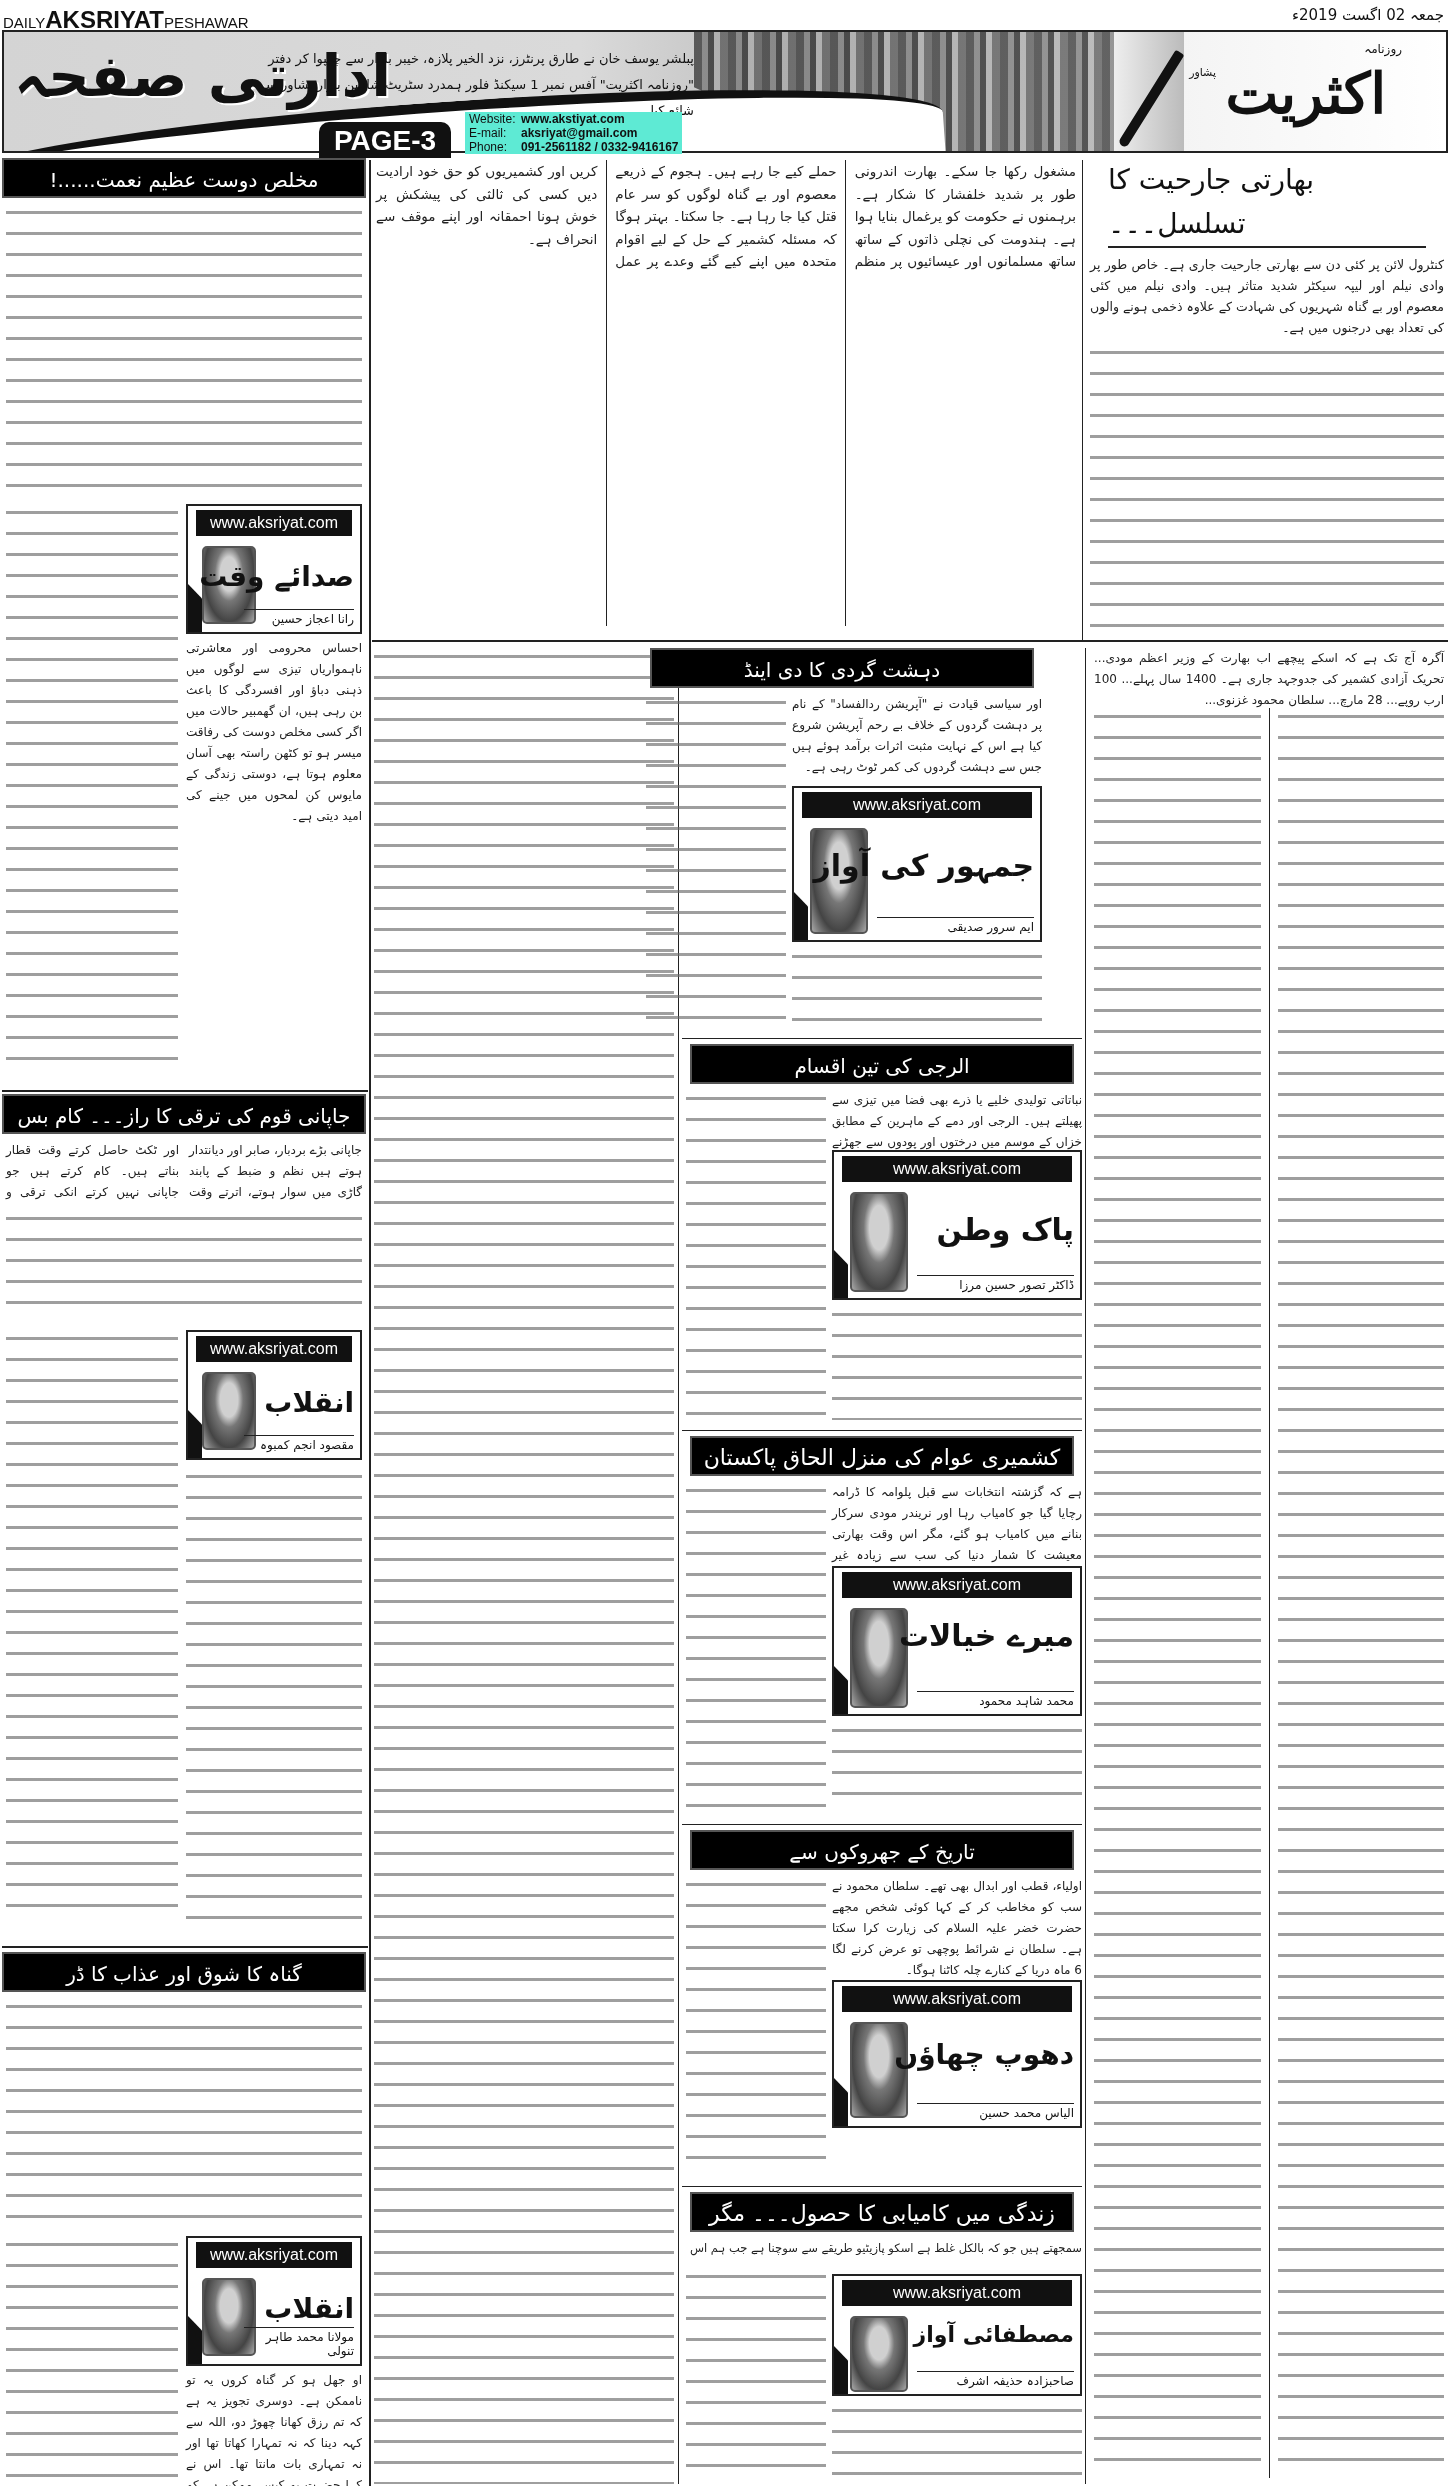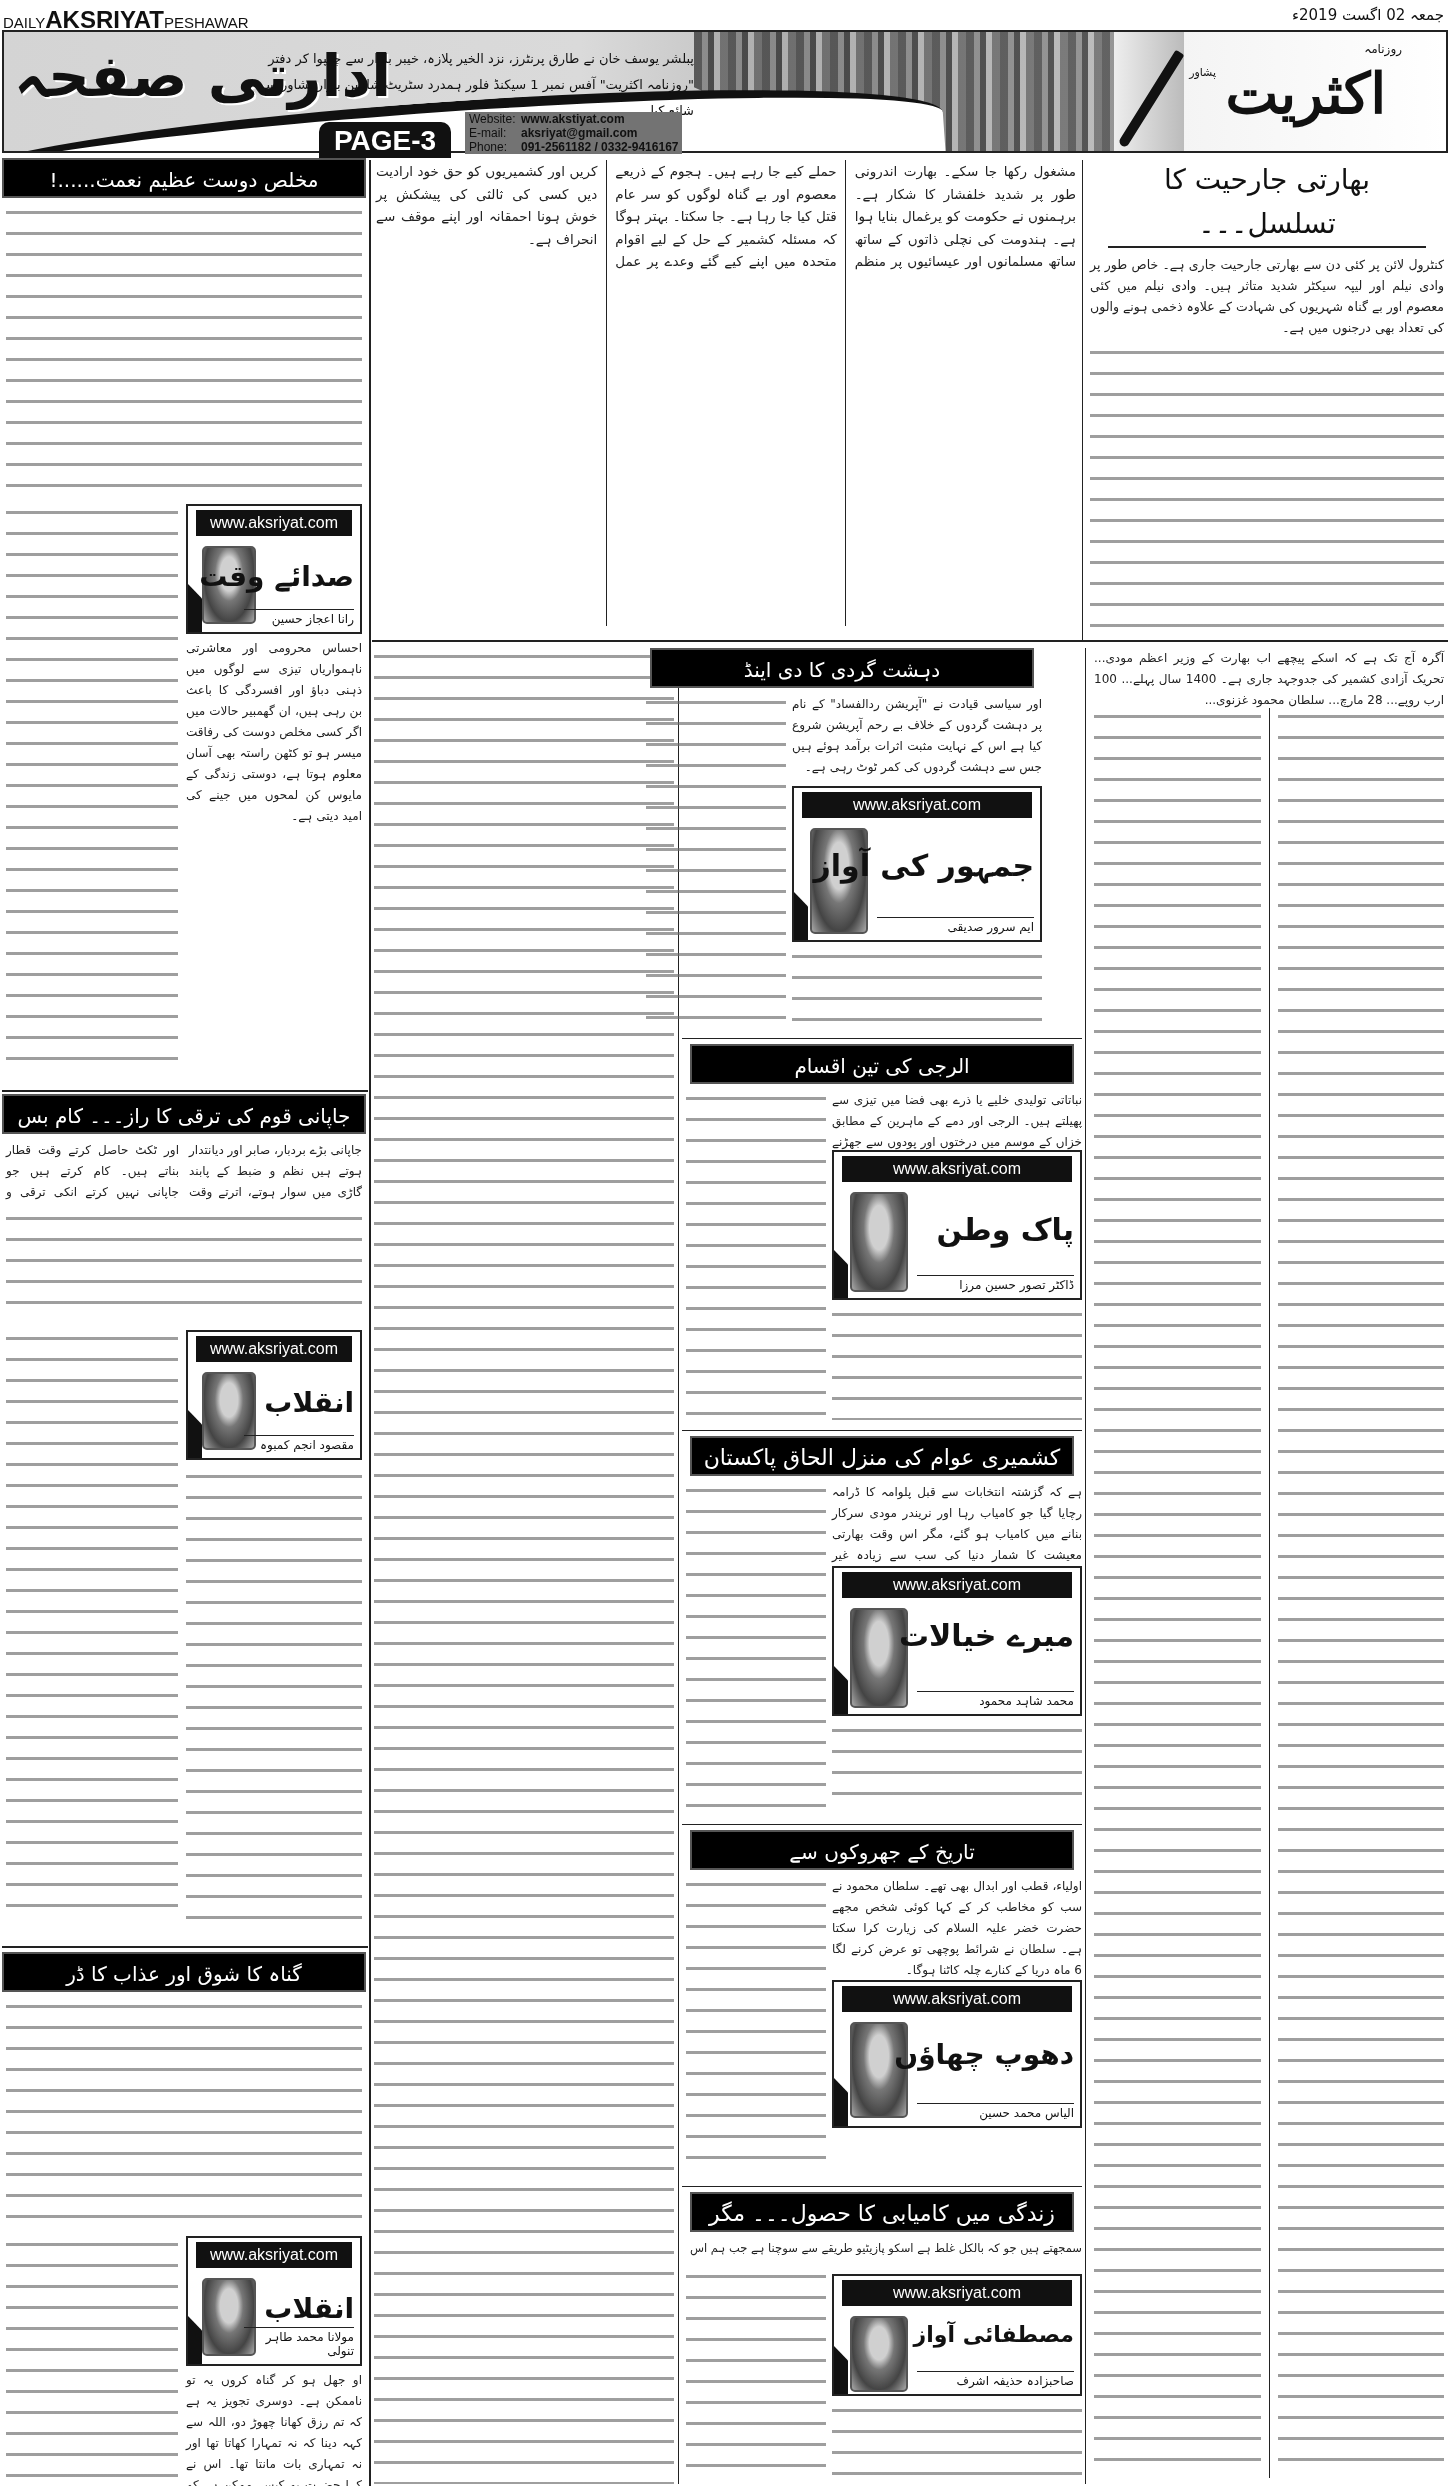--- a/index.html
+++ b/index.html
@@ -19,33 +19,33 @@
   .masthead .shelves2 { position: absolute; left: 1110px; top: 0; width: 70px; height: 123px; background: linear-gradient(90deg, #eee, #bbb); }
   .section-title { position: absolute; left: 10px; top: 10px; font-size: 58px; font-weight: bold; color: #111; direction: rtl; text-shadow: 2px 2px 0 #fff; }
   .publisher { position: absolute; left: 250px; top: 14px; width: 440px; font-size: 13px; line-height: 26px; text-align: right; direction: rtl; color: #111; }
   .brand { position: absolute; right: 40px; top: 8px; width: 240px; height: 110px; }
   .brand .roz { position: absolute; right: 4px; top: 2px; font-size: 12px; direction: rtl; }
   .brand .name { position: absolute; right: 20px; top: 20px; font-size: 56px; font-weight: bold; font-family: "DejaVu Serif", serif; direction: rtl; }
   .brand .city { position: absolute; right: 190px; top: 26px; font-size: 11px; direction: rtl; }
   .pen { position: absolute; right: 290px; top: 12px; width: 10px; height: 110px; background: #111; transform: rotate(32deg); border-radius: 4px 4px 8px 8px; }
 
   .page-badge { position: absolute; left: 319px; top: 122px; width: 132px; height: 36px; background: #111; color: #fff; border-radius: 10px 10px 0 0; font-family: "Liberation Sans", sans-serif; font-weight: bold; font-size: 28px; text-align: center; line-height: 38px; }
-  .contact { position: absolute; left: 465px; top: 112px; font-family: "Liberation Sans", sans-serif; font-size: 12px; line-height: 14px; background: #737373; padding: 0 4px; }
+  .contact { position: absolute; left: 465px; top: 112px; font-family: "Liberation Sans", sans-serif; font-size: 12px; line-height: 14px; background: #5eead4; padding: 0 4px; }
   .contact .row span.k { display: inline-block; width: 52px; }
   .contact .row span.v { font-weight: bold; }
 
   
   .col { position: absolute; overflow: hidden; }
   .rule-v { position: absolute; width: 1px; background: #222; }
   .rule-h { position: absolute; height: 2px; background: #222; }
 
   .urdu { direction: rtl; text-align: justify; font-size: 12.5px; line-height: 21px; color: #222; }
 
   .head-dark { background: #000000; color: #fff; text-align: center; direction: rtl; font-size: 20px; height: 40px; line-height: 40px; border: 2px solid #555; }
-  .head-light { text-align: center; direction: rtl; font-size: 28px; line-height: 44px; border-bottom: 2px solid #222; margin: 0 22px; }
+  .head-light { text-align: left; direction: rtl; font-size: 28px; line-height: 44px; border-bottom: 2px solid #222; margin: 0 22px; }
 
   .byline-box { position: absolute; border: 2px solid #222; background: #fff; }
   .byline-box .site { background: #111; color: #fff; font-family: "Liberation Sans", sans-serif; font-size: 16px; text-align: center; height: 26px; line-height: 26px; margin: 4px 8px 0 8px; }
   .byline-box .photo { position: absolute; left: 14px; top: 40px; width: 54px; height: 78px; border: 2px solid #555; border-radius: 5px; background: radial-gradient(ellipse at 50% 35%, #d0d0d0 0 25%, #777 40%, #444 70%, #aaa 100%); }
   .byline-box .corner { position: absolute; left: 0; bottom: 0; width: 14px; height: 48px; background: #111; clip-path: polygon(0 0, 100% 30%, 100% 100%, 0 100%); }
   .byline-box .colname { position: absolute; right: 6px; top: 54px; font-size: 28px; font-weight: bold; direction: rtl; }
   .byline-box .author { position: absolute; right: 6px; bottom: 6px; font-size: 12px; direction: rtl; border-top: 1px solid #222; padding-top: 2px; width: 64%; text-align: right; }
 
   .filler { background: repeating-linear-gradient(180deg, transparent 0 7px, #6a6a6a 7px 10px, transparent 10px 21px); opacity: .65; }
 </style>

